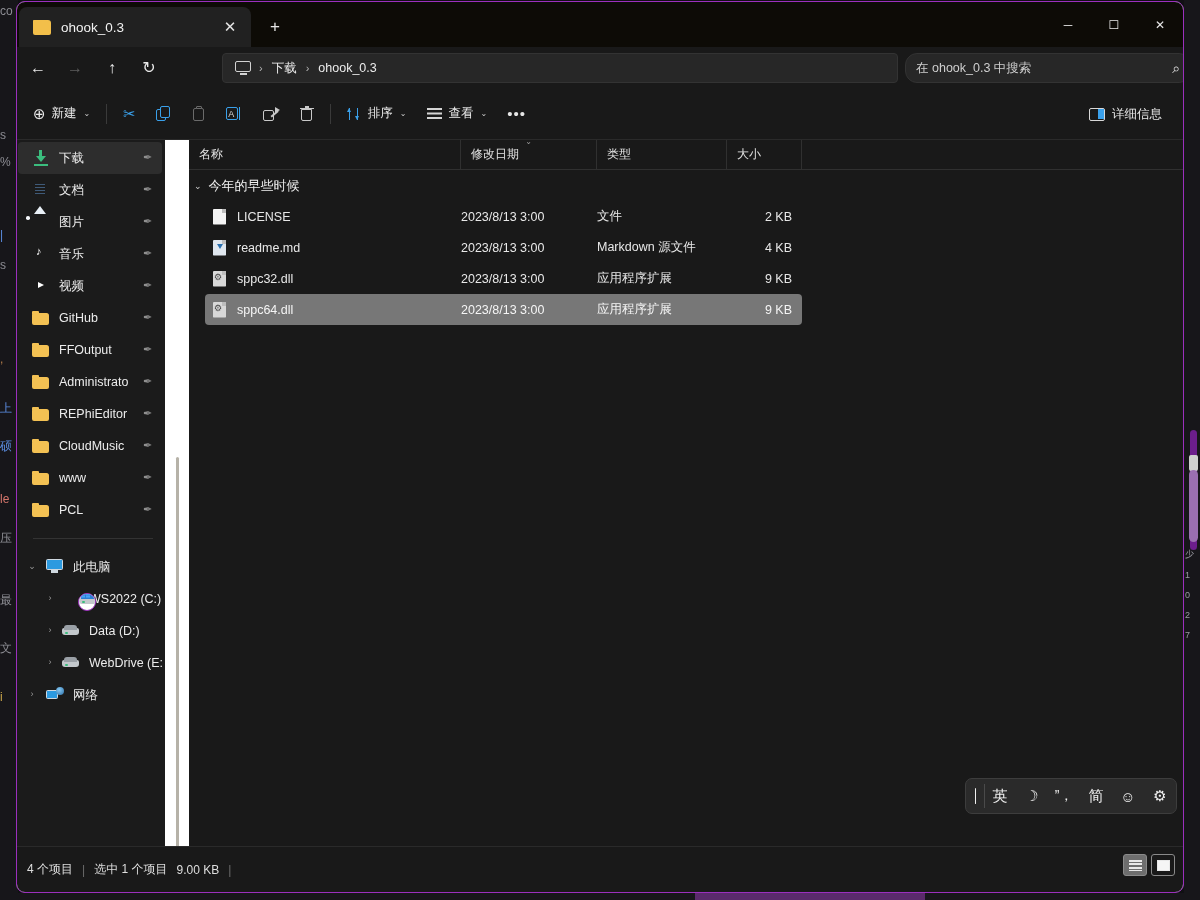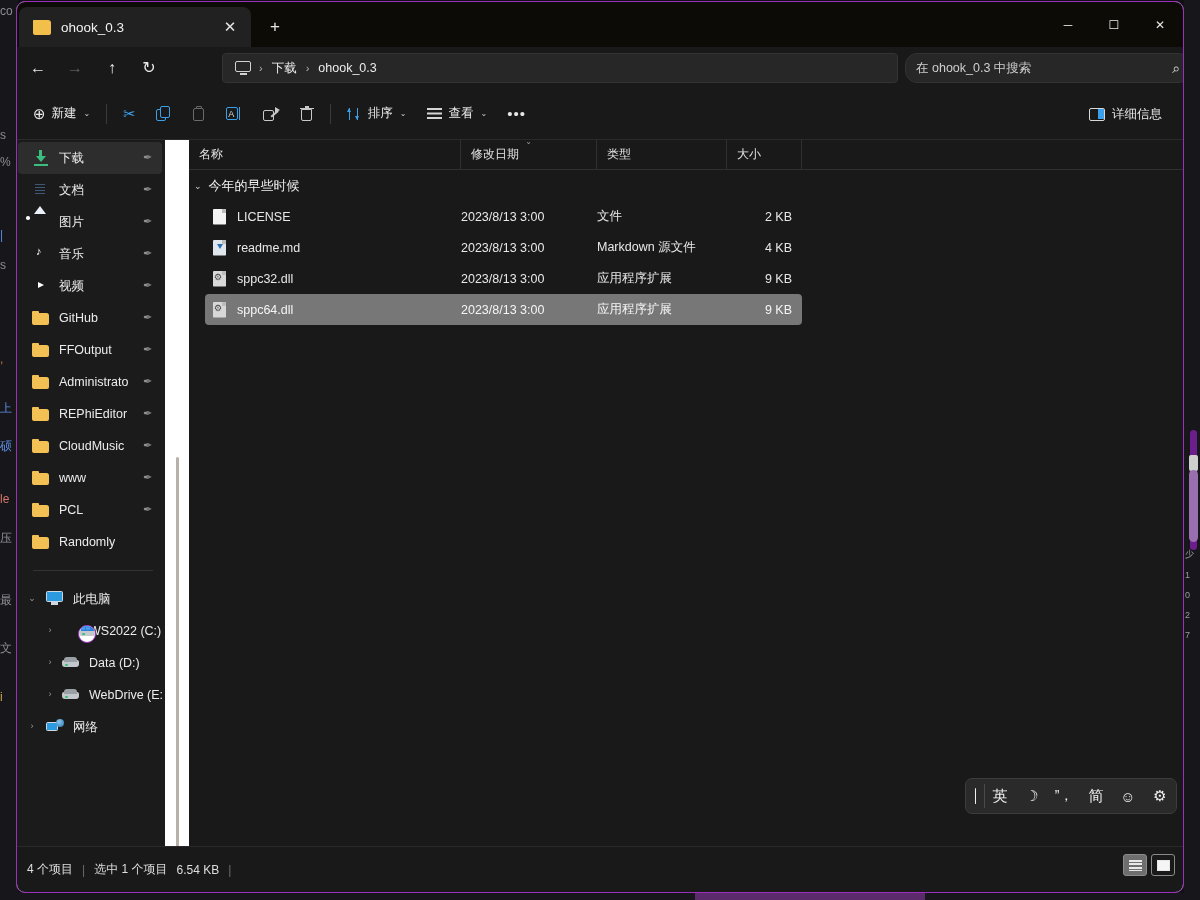--- a/index.html
+++ b/index.html
@@ -533,24 +533,20 @@
         <span class="pin">✒</span>
       </div>
 
       <div class="navitem">
         <span class="ico"><span class="folder"><span class="fb"></span><span class="ft"></span></span></span>
         <span class="nlbl">PCL</span>
         <span class="pin">✒</span>
       </div>
 
 
-      <div class="navitem">
-        <span class="ico"><span class="folder"><span class="fb"></span><span class="ft"></span></span></span>
-        <span class="nlbl">Randomly</span>
-      </div>
 
 
 
       <div class="sb-sep"></div>
 
       <div class="navitem" style="padding-left:28px;">
         <span class="exp" style="left:8px;">⌄</span>
         <span class="ico icn-pc">
             <span class="scr"></span>
             <span class="std"></span>
@@ -685,21 +681,21 @@
       <span class="it">简</span>
       <span class="it">☺</span>
       <span class="it">⚙</span>
     </div>
 
     <div class="statusbar">
       <div class="status-text">
         <span>4 个项目</span>
         <span class="status-sep">|</span>
         <span>选中 1 个项目</span>
-        <span>6.54 KB</span>
+        <span>9.00 KB</span>
         <span class="status-sep">|</span>
       </div>
       <div class="viewmodes">
         <div class="vm active">
             <span class="lines"></span>
           </div>
         <div class="vm">
             <span class="tile"></span>
           </div>
       </div>

